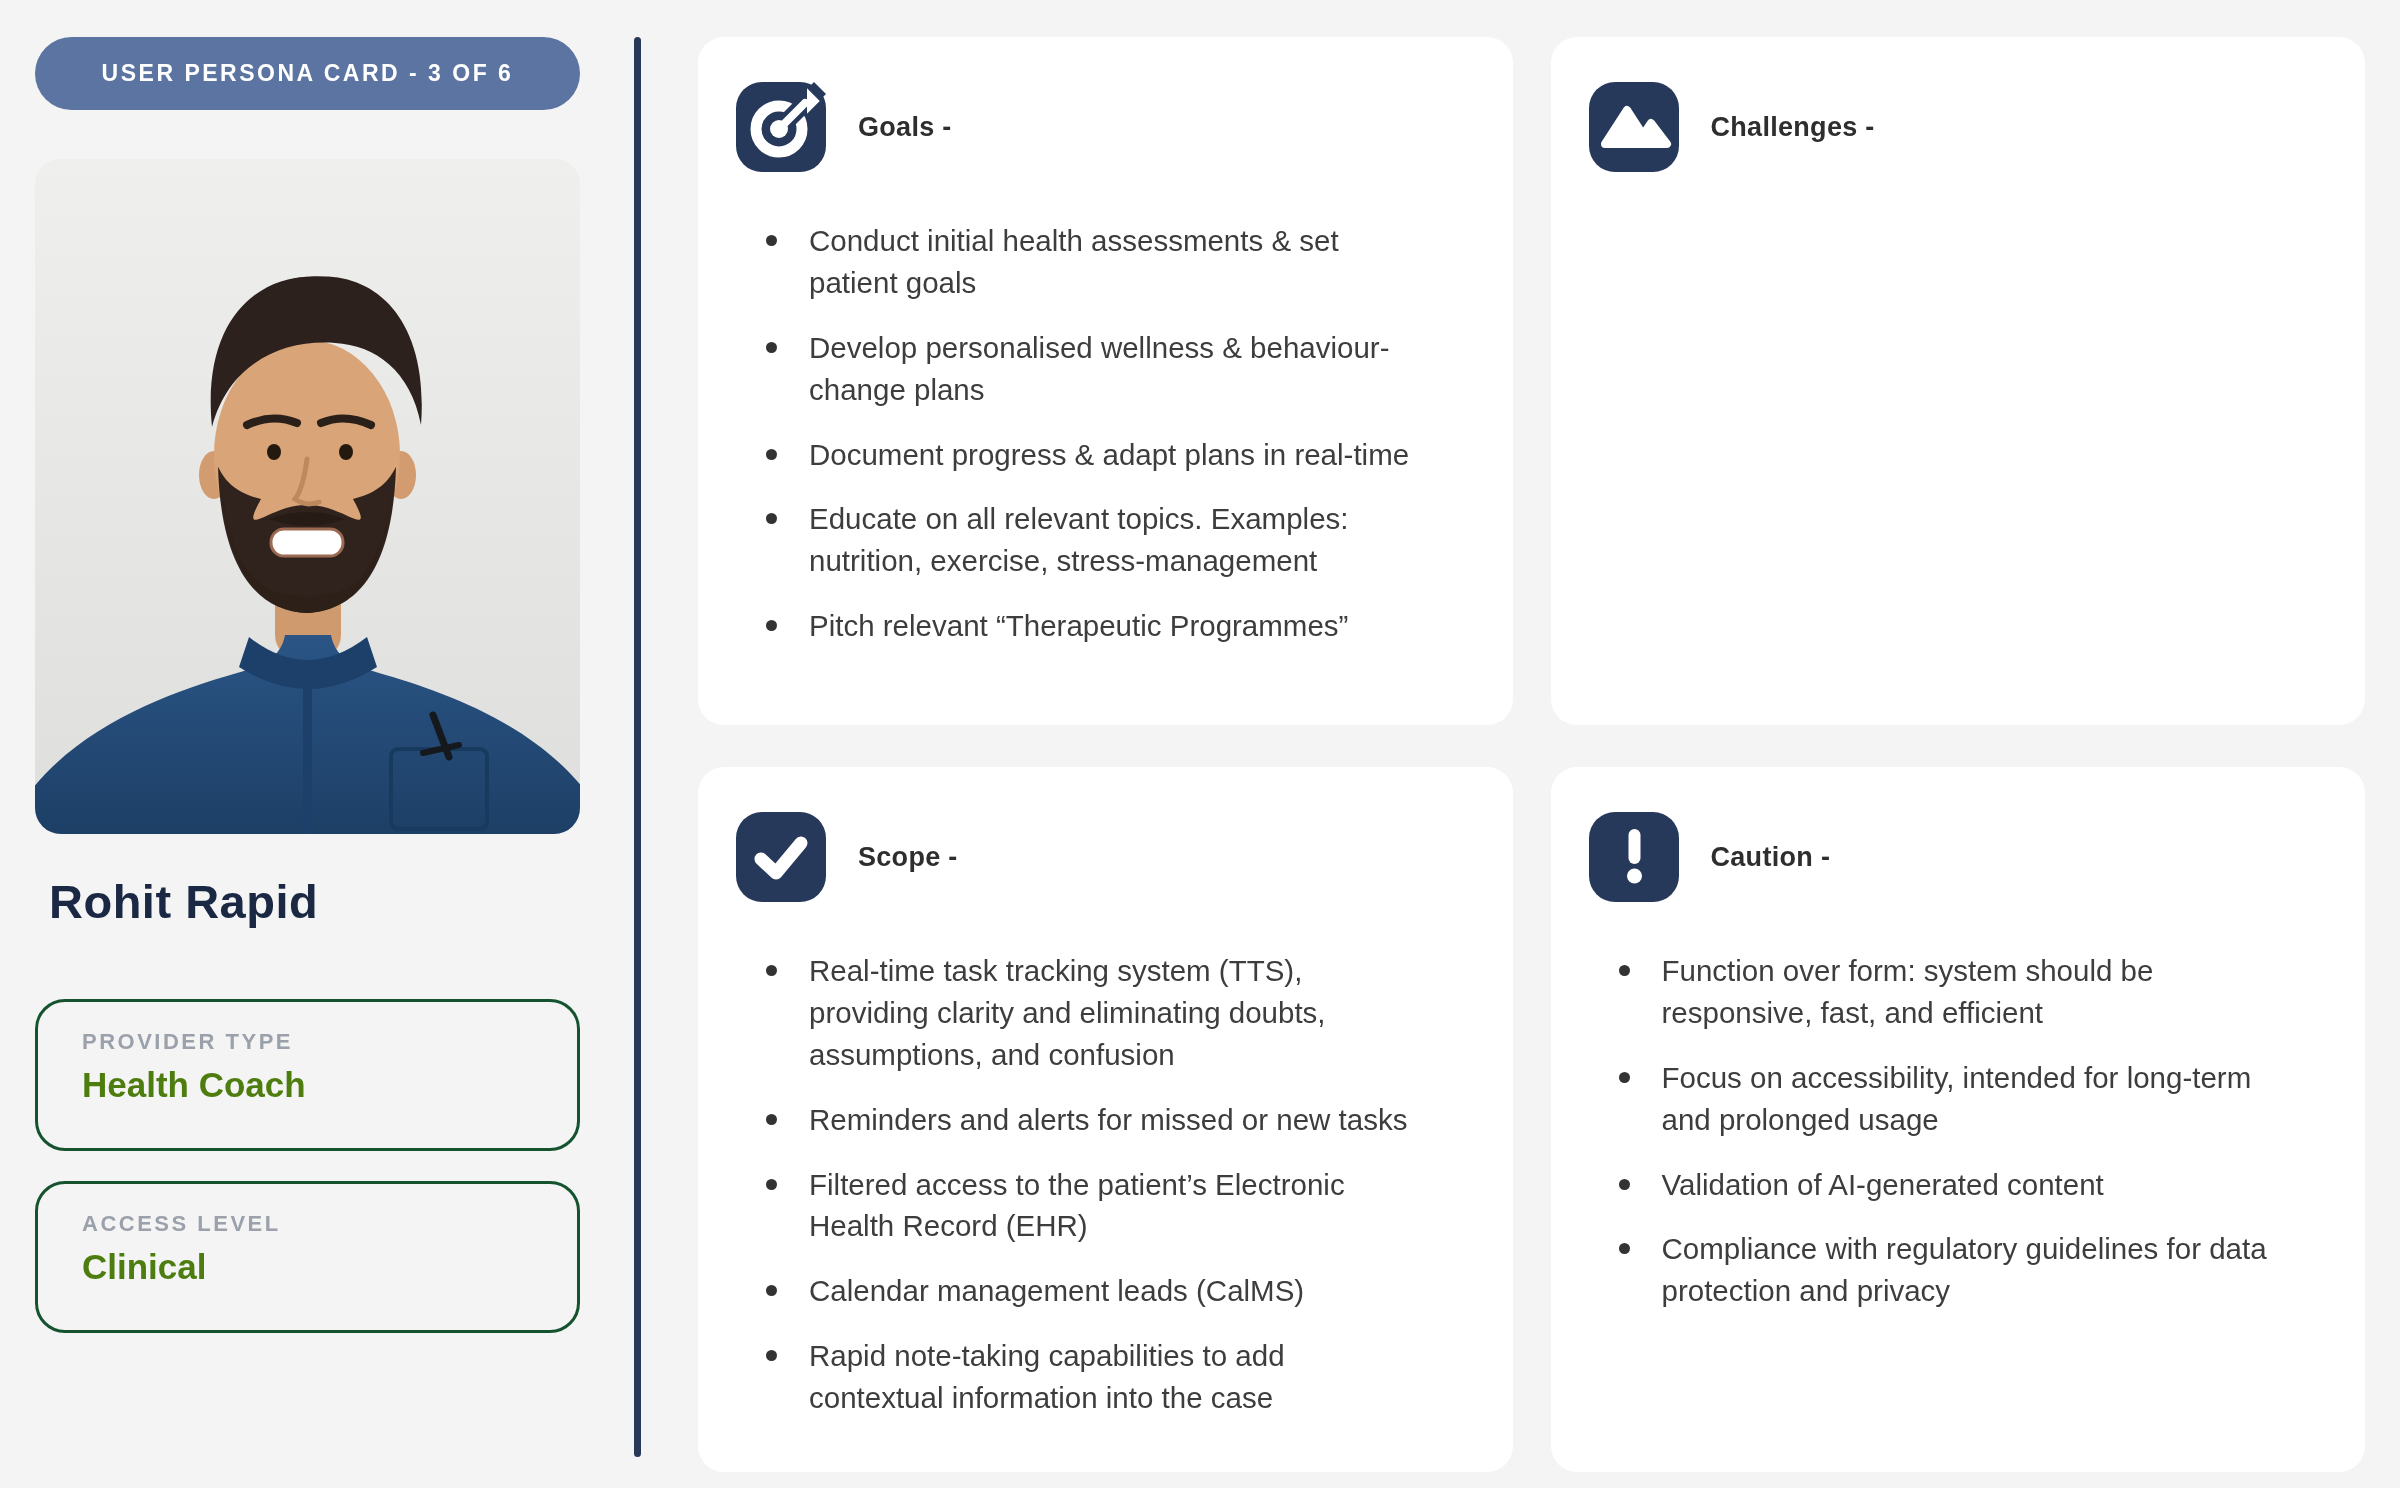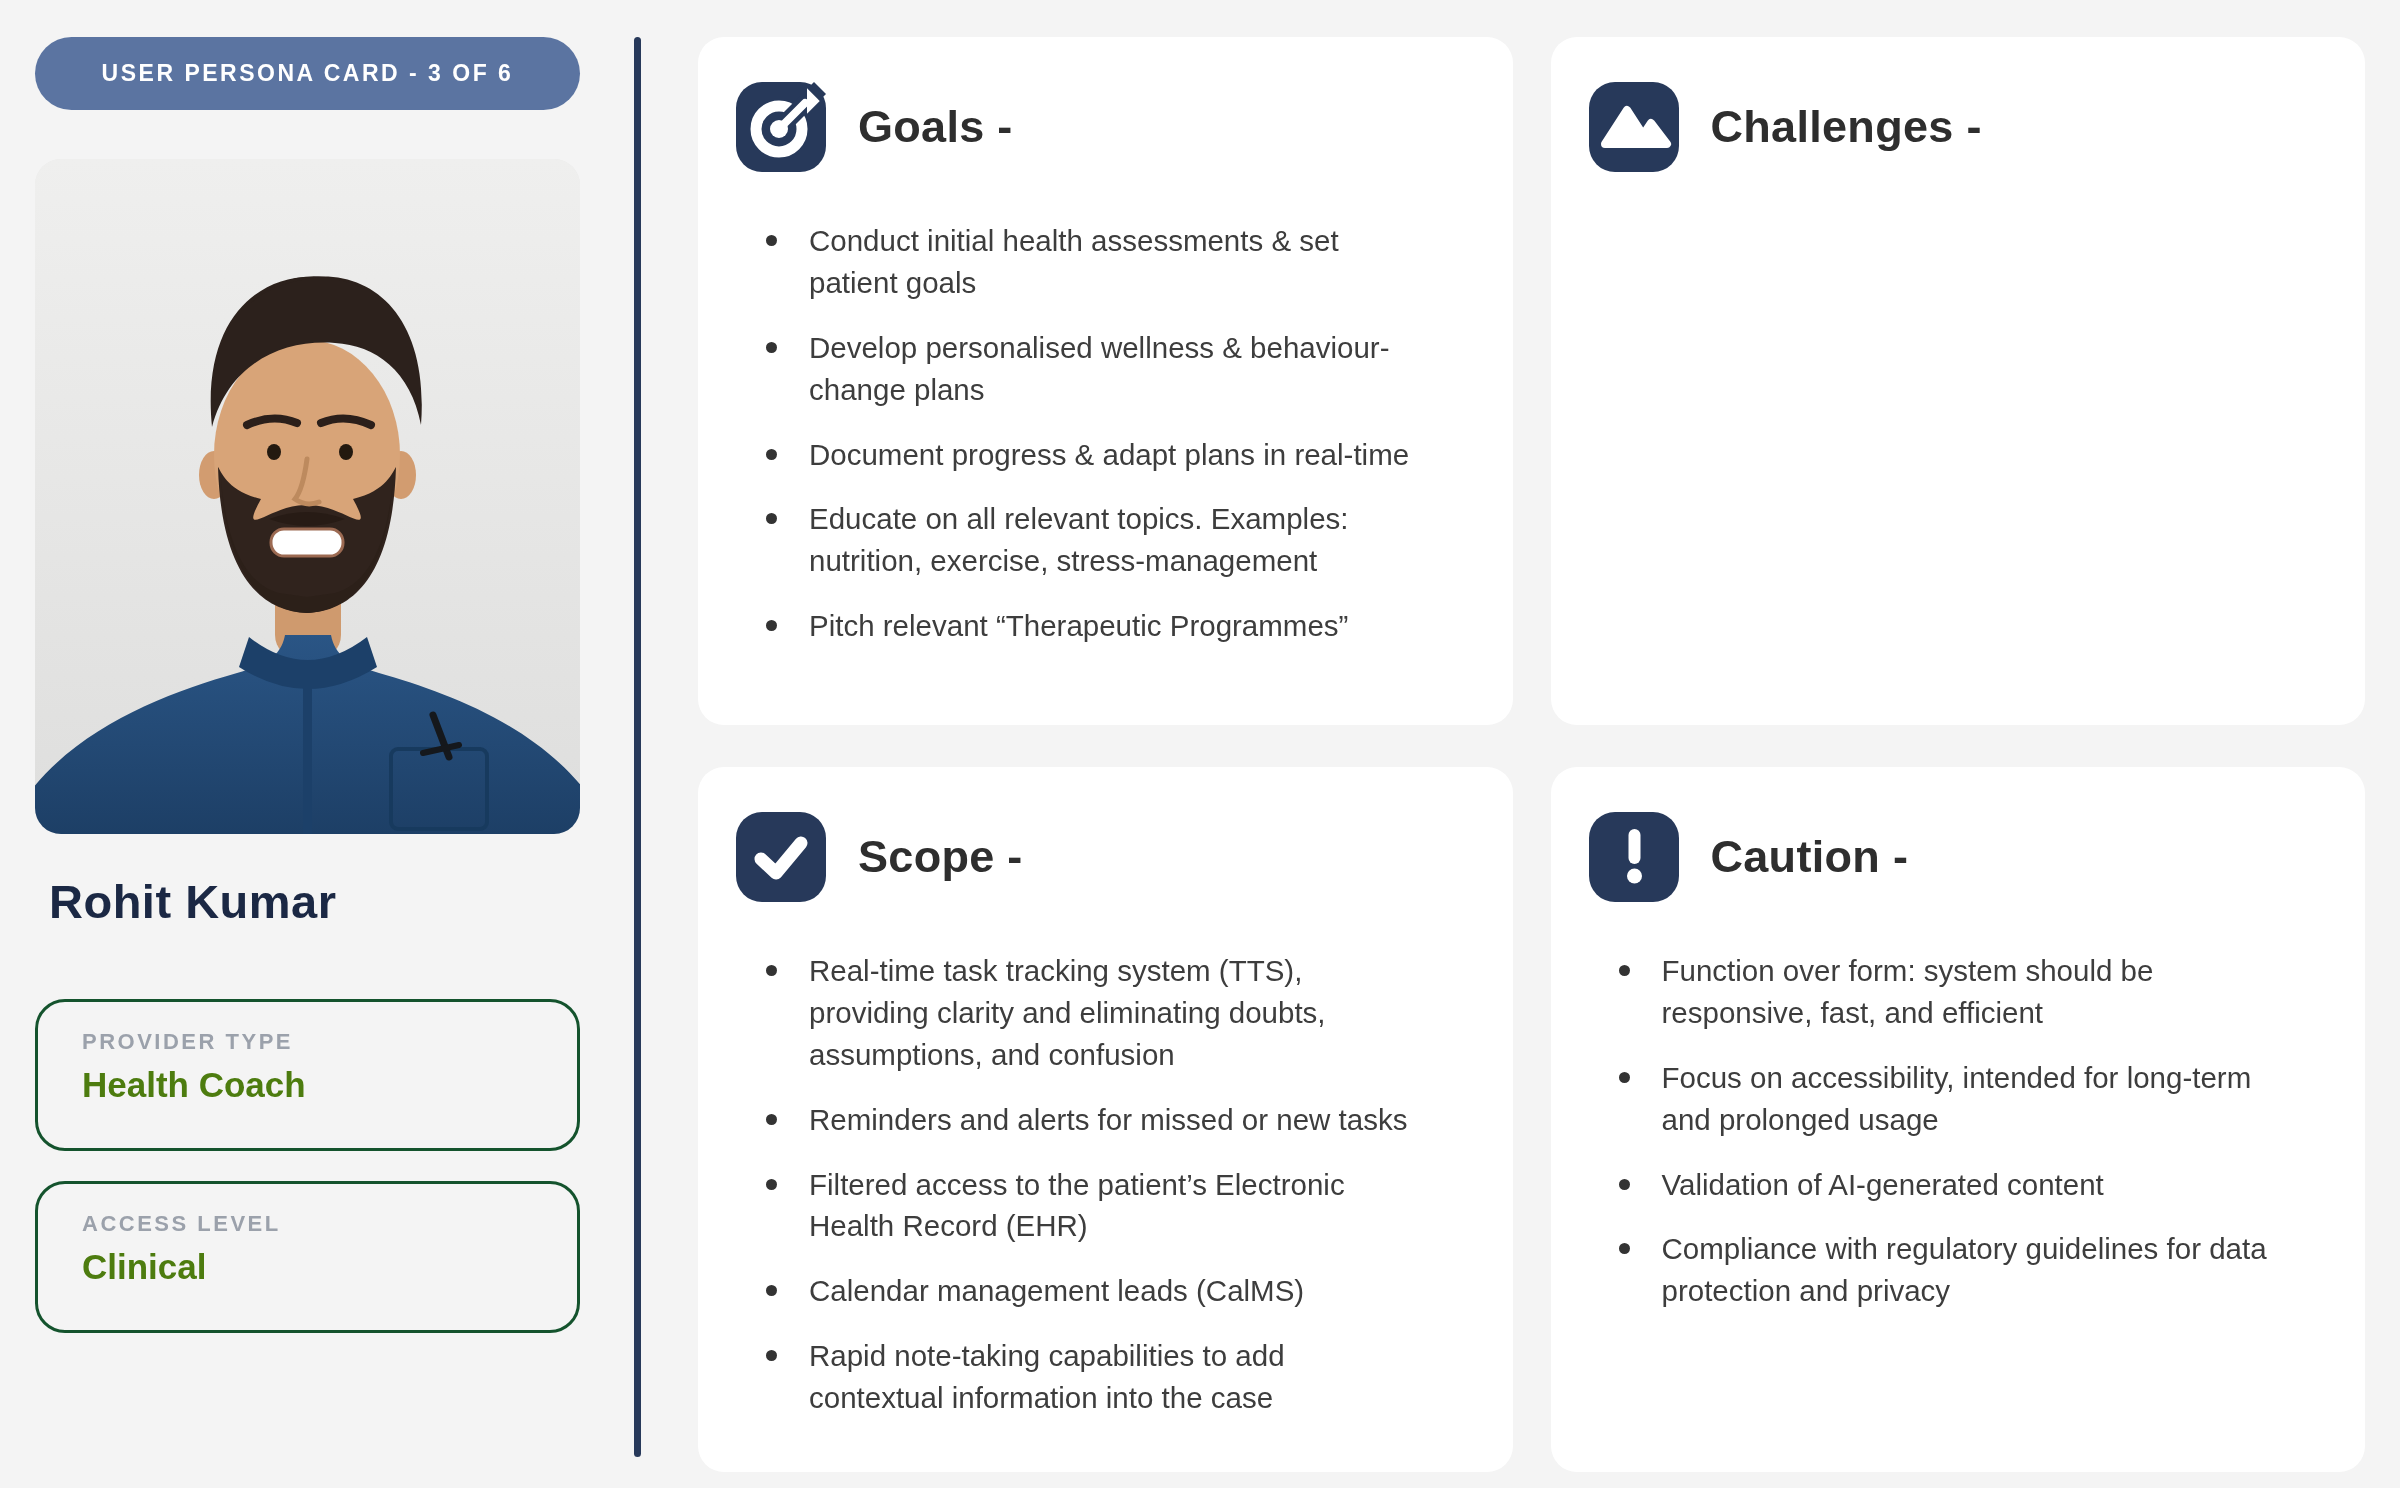--- a/index.html
+++ b/index.html
@@ -79,21 +79,21 @@
     padding:45px 44px 30px 38px;
   }
   .card-header { display:flex; align-items:center; gap:32px; }
   .icon-box {
     width:90px; height:90px; flex:0 0 90px;
     background:#27395a;
     border-radius:26px;
     display:flex; align-items:center; justify-content:center;
   }
   .card-title {
-    font-size:45px; font-weight:bold; color:#2e2e2e;
+    font-size:27px; font-weight:bold; color:#2e2e2e;
     letter-spacing:0.3px;
   }
   ul.bullets {
     list-style:none;
     margin-top:48px;
     padding-left:30px;
   }
   ul.bullets li {
     position:relative;
     padding-left:43px;
@@ -169,21 +169,21 @@
         <path d="M 212 266 Q 238 254 262 264" stroke="#2b1f1a" stroke-width="8" fill="none" stroke-linecap="round"></path>
         <path d="M 286 264 Q 310 254 336 266" stroke="#2b1f1a" stroke-width="8" fill="none" stroke-linecap="round"></path>
 
         <ellipse cx="239" cy="293" rx="7" ry="8" fill="#23190f"></ellipse>
         <ellipse cx="311" cy="293" rx="7" ry="8" fill="#23190f"></ellipse>
 
         <path d="M 272 300 Q 268 330 260 340 Q 271 348 284 343" stroke="#bd8a5e" stroke-width="5" fill="none" stroke-linecap="round"></path>
       </svg>
     </div>
 
-    <div class="persona-name">Rohit Kumar</div>
+    <div class="persona-name">Rohit Rapid</div>
 
     <div class="info-box">
       <div class="info-label">PROVIDER TYPE</div>
       <div class="info-value">Health Coach</div>
     </div>
 
     <div class="info-box">
       <div class="info-label">ACCESS LEVEL</div>
       <div class="info-value">Clinical</div>
     </div>

